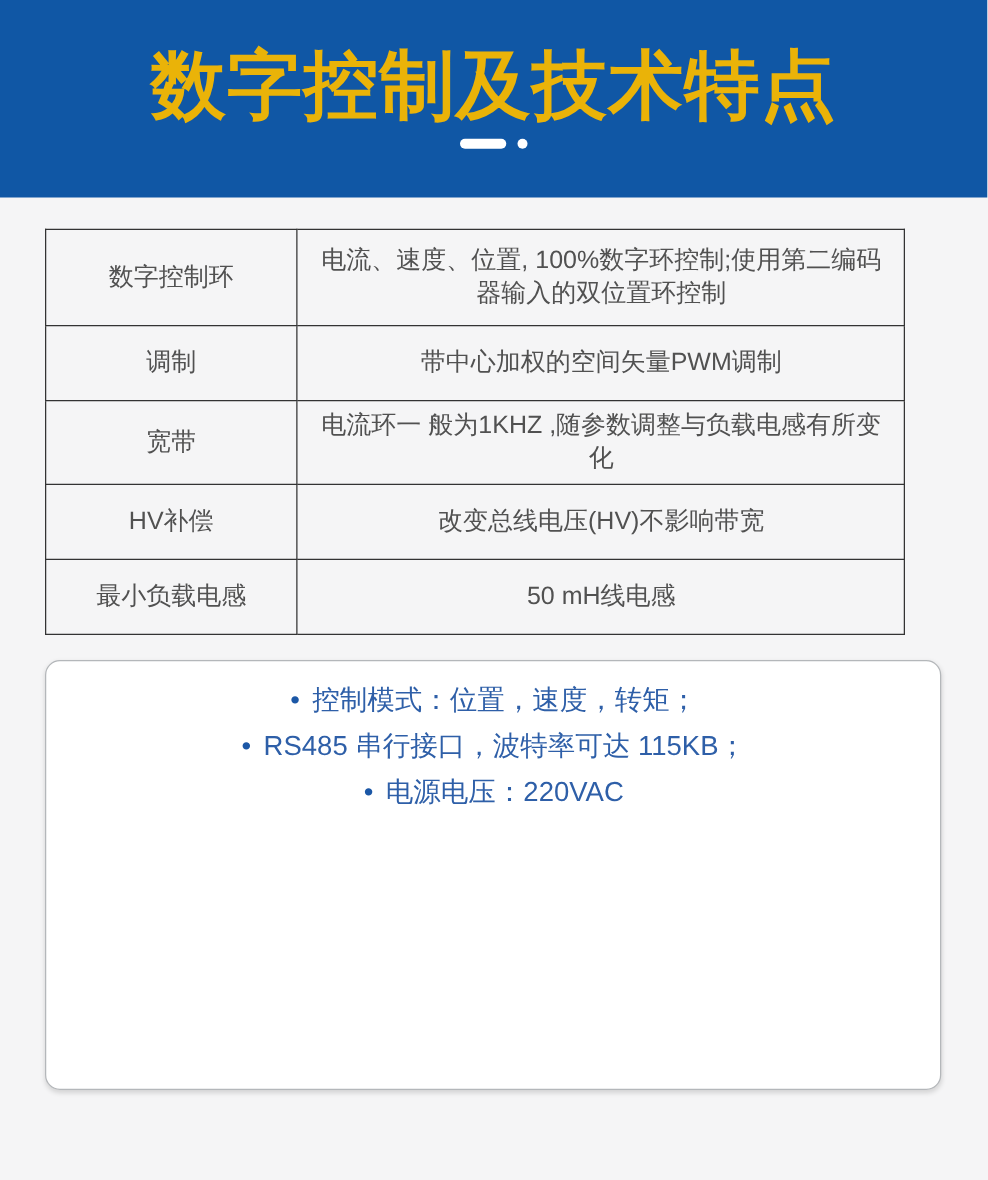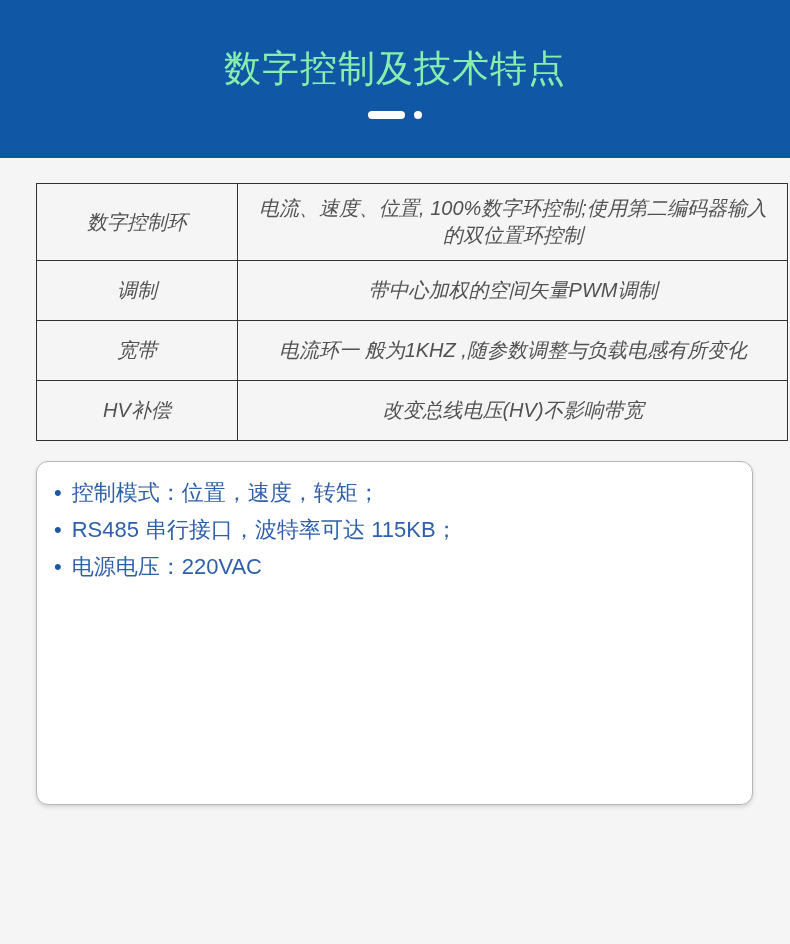--- a/index.html
+++ b/index.html
@@ -16,23 +16,23 @@
   .banner {
     width: 790px;
     height: 158px;
     background: #1057a5;
     display: flex;
     flex-direction: column;
     align-items: center;
     justify-content: center;
   }
   .banner-title {
-    color: #86efac;
-    font-size: 37px;
-    font-weight: 400;
+    color: #eab308;
+    font-size: 60px;
+    font-weight: 700;
     letter-spacing: 1px;
     line-height: 58px;
     white-space: nowrap;
   }
   .ornament {
     margin-top: 13px;
     display: flex;
     align-items: center;
   }
   .dash {
@@ -47,24 +47,23 @@
     width: 8px;
     height: 8px;
     border-radius: 50%;
     background: #ffffff;
     margin-left: 9px;
   }
 
   
   table.spec {
     margin: 25px 0 0 36px;
-    width: 752px;
+    width: 688px;
     border-collapse: collapse;
     table-layout: fixed;
-    font-style: italic;
   }
   table.spec td {
     border: 1px solid #333333;
     font-size: 20px;
     color: #515151;
     line-height: 27px;
     vertical-align: middle;
   }
   td.lbl {
     width: 184px;
@@ -88,20 +87,21 @@
     background: #ffffff;
     border: 1px solid #b4b7ba;
     border-radius: 12px;
     box-shadow: 0 2px 4px rgba(0,0,0,0.14);
     padding: 12px 16px 12px 17px;
   }
   .feat {
     font-size: 22px;
     line-height: 37px;
     color: #2e5fa8;
+    text-align: center;
   }
   .feat .b {
     color: #1b57a6;
     margin-right: 10px;
   }
 </style>
 </head>
 <body>
 
 <div class="banner">
@@ -123,20 +123,24 @@
       <td class="val">带中心加权的空间矢量PWM调制</td>
     </tr>
     <tr class="rn">
       <td class="lbl">宽带</td>
       <td class="val">电流环一 般为1KHZ ,随参数调整与负载电感有所变化</td>
     </tr>
     <tr class="rn">
       <td class="lbl">HV补偿</td>
       <td class="val">改变总线电压(HV)不影响带宽</td>
     </tr>
+    <tr class="rn">
+      <td class="lbl">最小负载电感</td>
+      <td class="val">50 mH线电感</td>
+    </tr>
   </tbody>
 </table>
 
 <div class="features">
   <div class="feat">
     <span class="b">•</span><span>控制模式：位置，速度，转矩；</span>
   </div>
   <div class="feat">
     <span class="b">•</span><span>RS485 串行接口，波特率可达 115KB；</span>
   </div>

